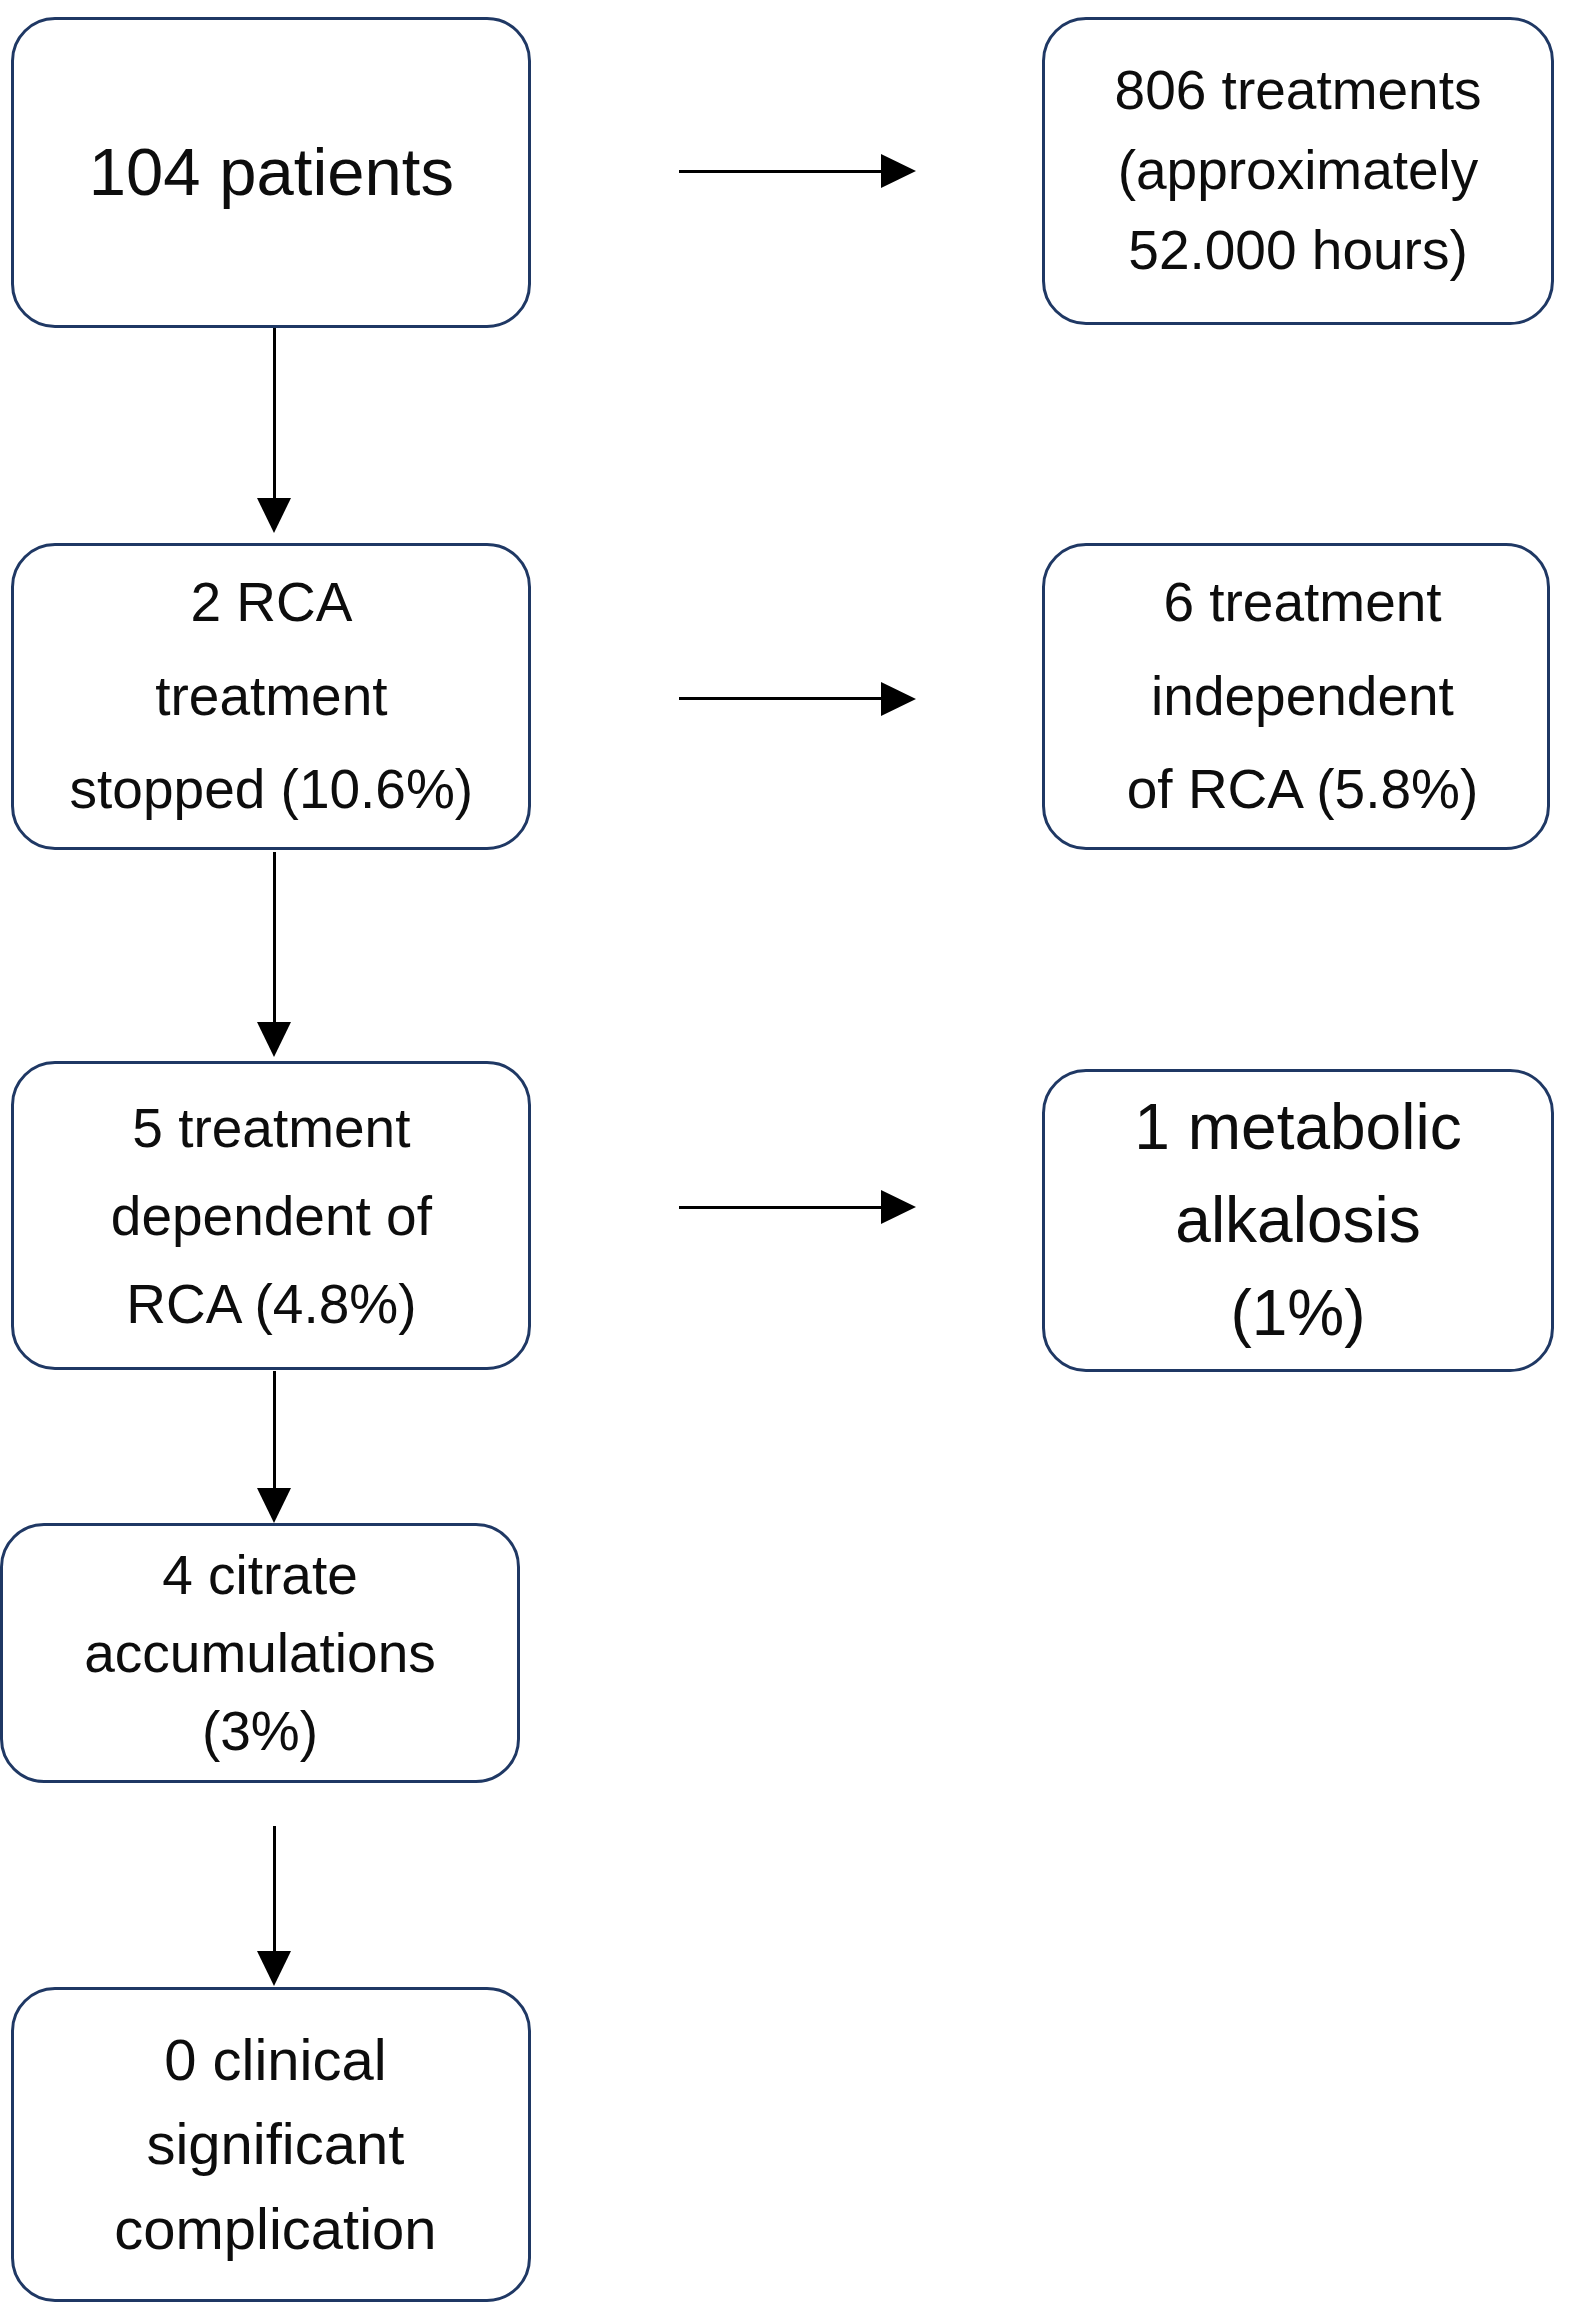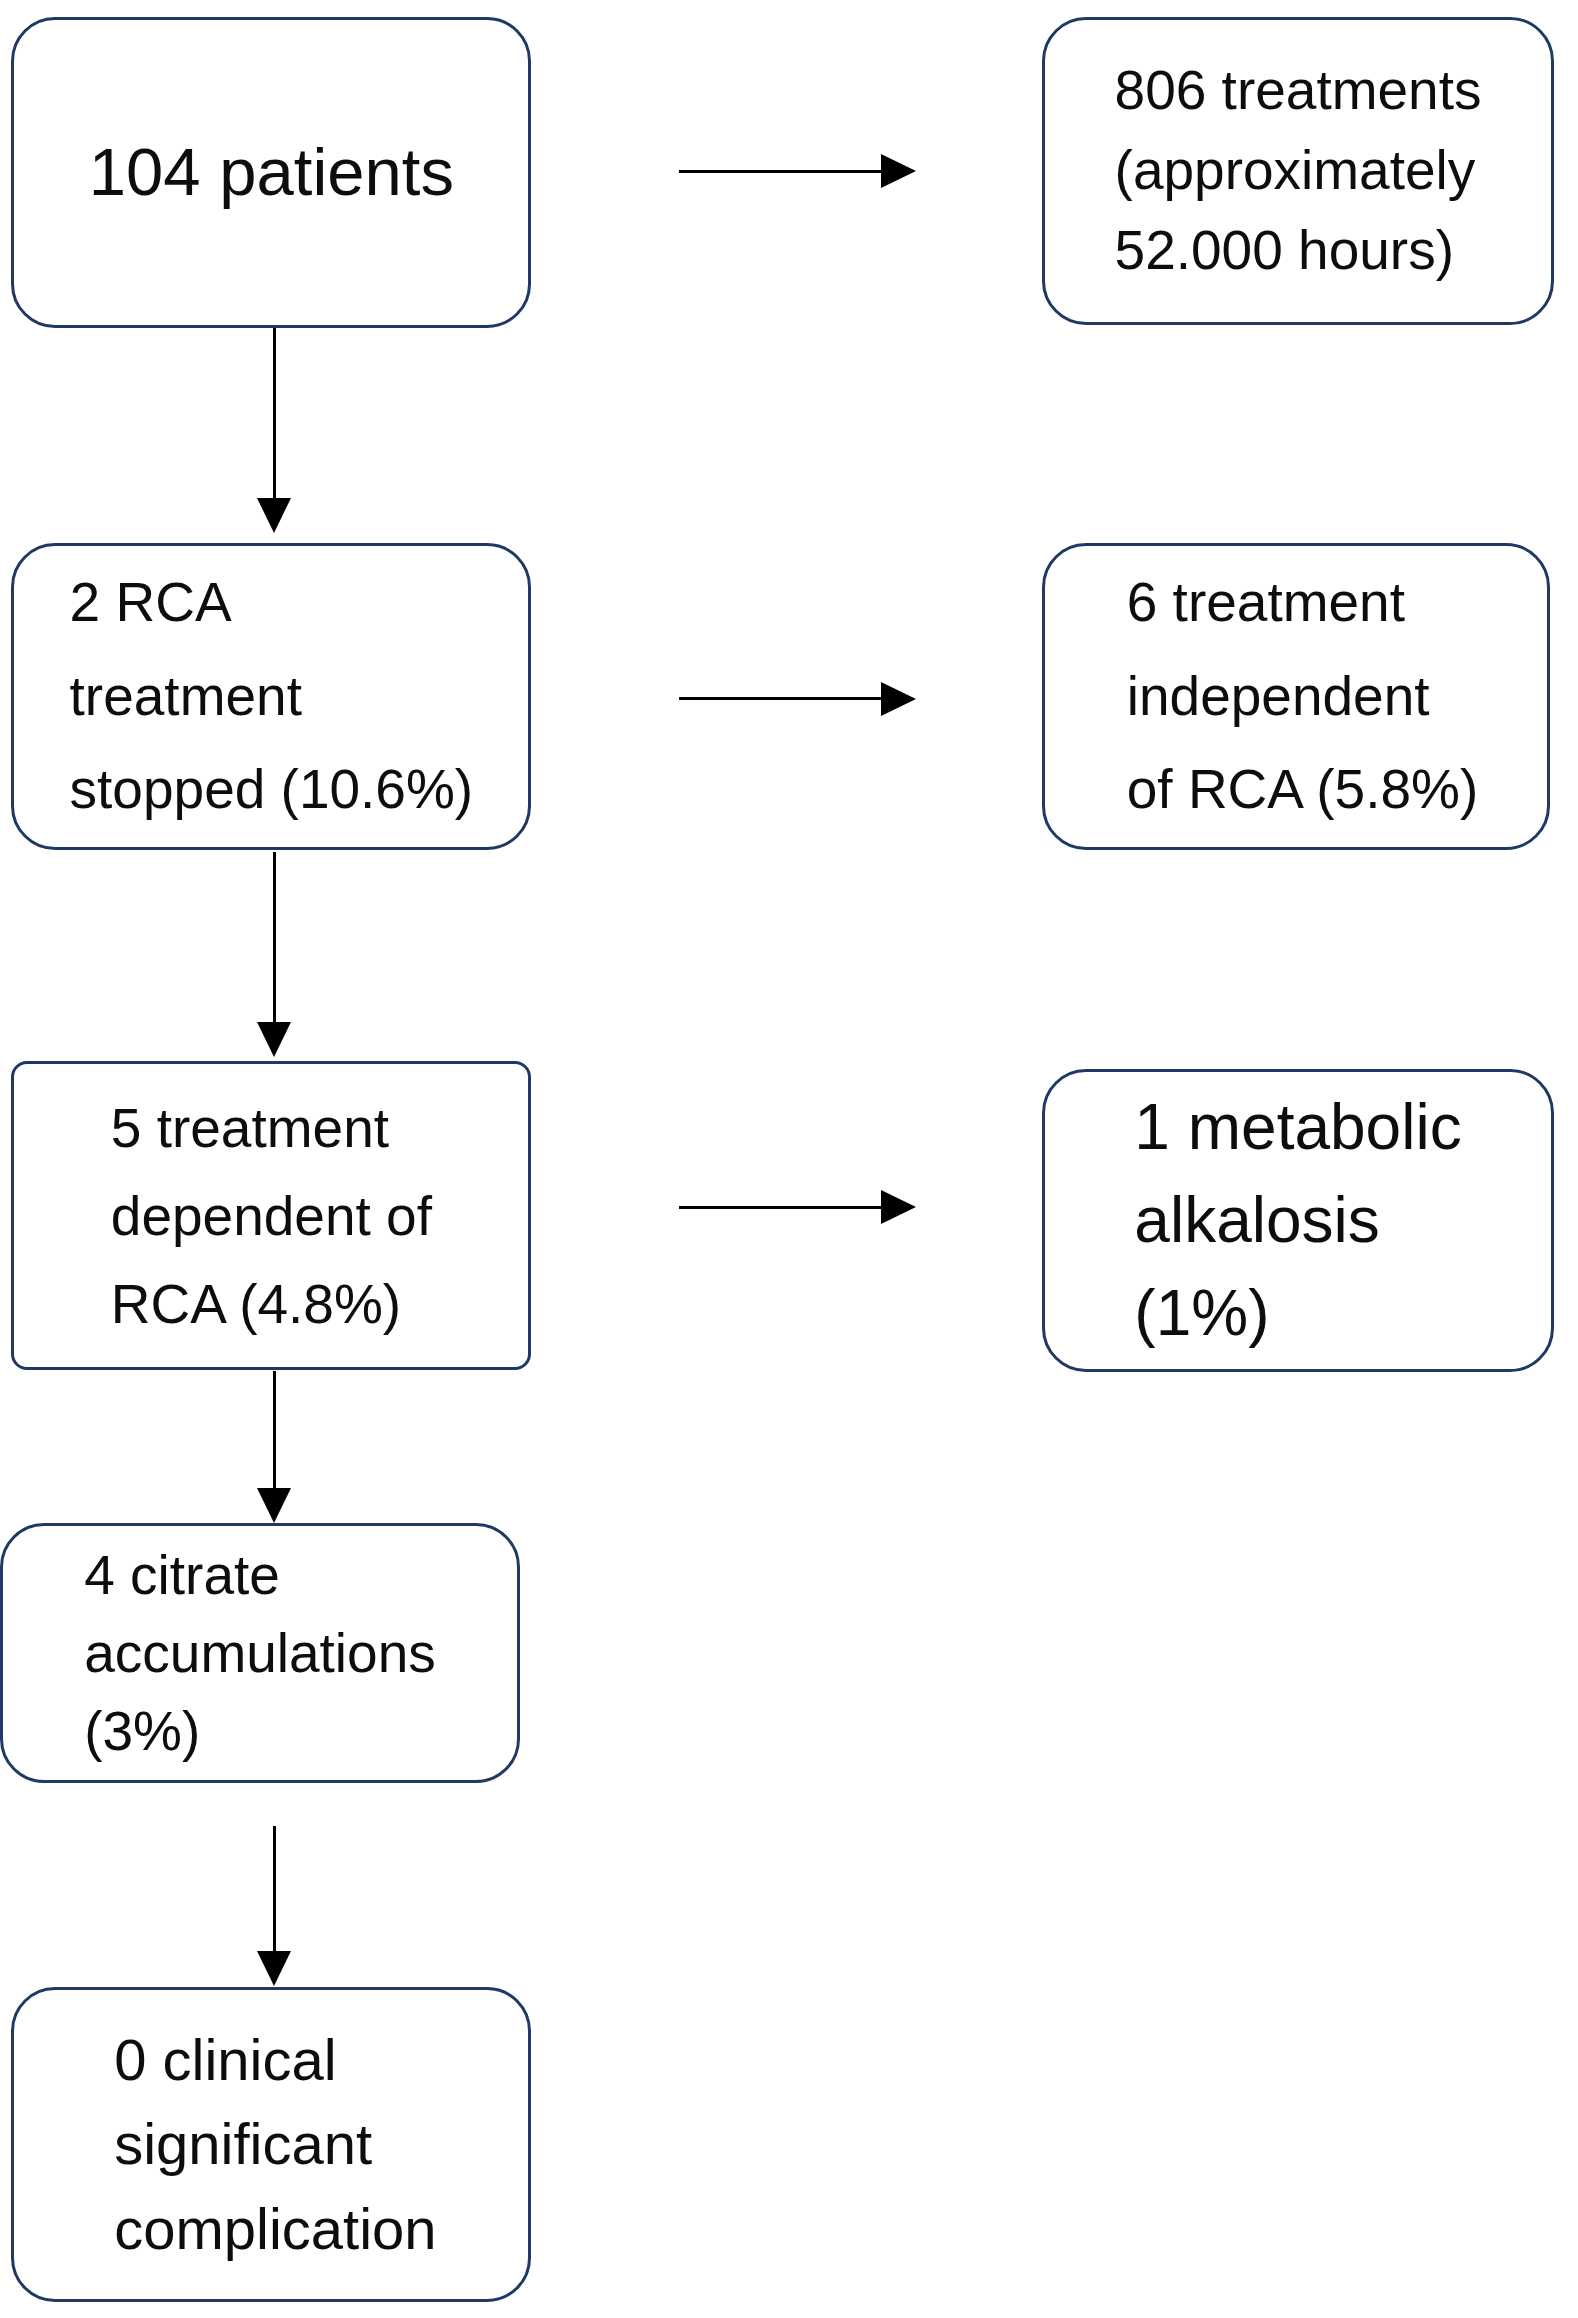--- a/index.html
+++ b/index.html
@@ -18,32 +18,33 @@
   }
   .node {
     position: absolute;
     box-sizing: border-box;
     border: 3.8px solid #1f3864;
     border-radius: 44px;
     background: #ffffff;
     display: flex;
     align-items: center;
     justify-content: center;
+    text-align: center;
   }
   .box-label {
     white-space: pre-line;
     font-size: 55px;
     line-height: 1.6;
   }
   
   .n-patients   { left: 11.4px;   top: 16.7px;   width: 520px; height: 311px; }
   .n-patients .box-label { font-size: 67px; line-height: 1.2; }
   .n-stopped    { left: 11.4px;   top: 543px;  width: 520px; height: 307px; }
   .n-stopped .box-label { line-height: 1.7; }
-  .n-dependent  { left: 11.4px;   top: 1061px; width: 520px; height: 309px; border-radius: 16px; }
+  .n-dependent  { left: 11.4px;   top: 1061px; width: 520px; height: 309px; }
   .n-dependent .box-label { line-height: 1.6; }
   .n-citrate    { left: 0;   top: 1523px; width: 520px; height: 260px; }
   .n-citrate .box-label { line-height: 1.42; }
   .n-nocomp     { left: 11.4px;   top: 1987px; width: 520px; height: 315px; padding-left: 8px; }
   .n-nocomp .box-label { font-size: 58px; line-height: 1.45; }
   
   .n-treatments { left: 1042px; top: 16.7px;   width: 512px; height: 308px; }
   .n-treatments .box-label { line-height: 1.45; }
   .n-independent{ left: 1042px; top: 543px;  width: 508px; height: 307px; padding-left: 13px; }
   .n-independent .box-label { line-height: 1.7; }

